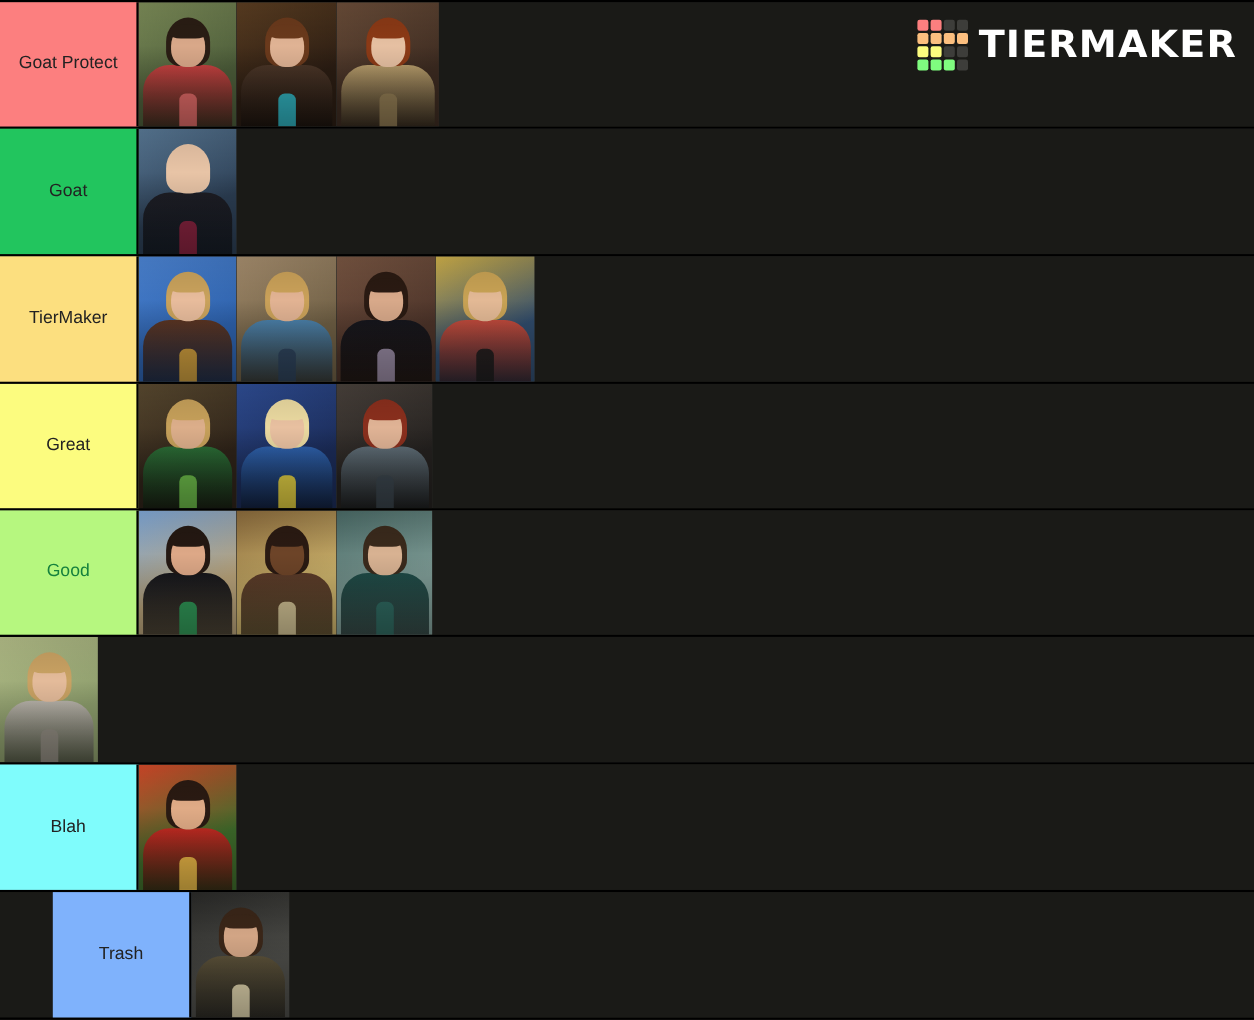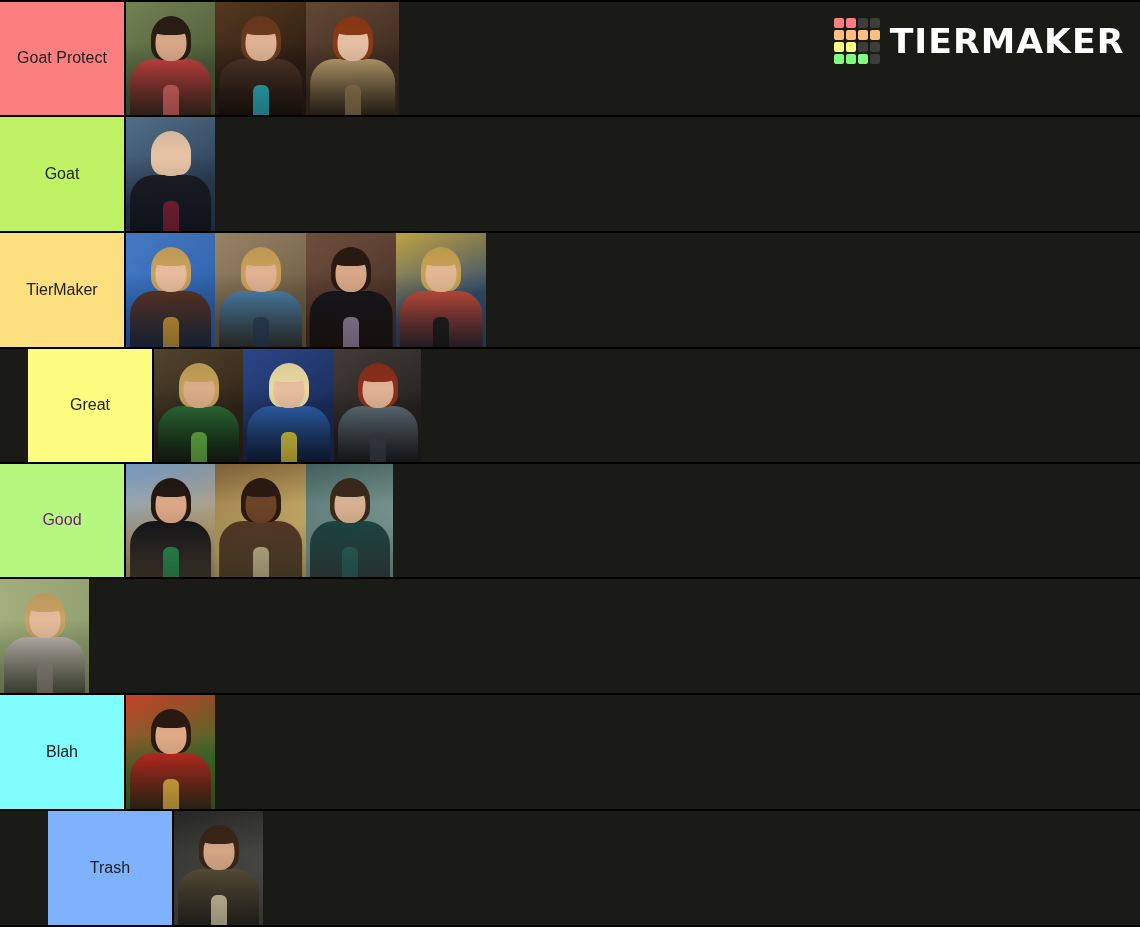--- a/index.html
+++ b/index.html
@@ -185,21 +185,21 @@
               <div class="detail" style="width: 16px; height: 30px; left: 50%; bottom: 0px; transform: translateX(-50%); background: rgb(143, 122, 82); opacity: 0.9; border-radius: 6px 6px 0px 0px;"></div>
               <div class="hair" style="width: 40px; height: 44px; top: 14px; background: rgb(140, 58, 22);"></div>
               <div class="head" style="width: 31px; height: 37px; top: 22px; background: rgb(230, 192, 162);"></div>
               <div class="detail" style="width: 33px; height: 13px; left: 50%; top: 20px; transform: translateX(-50%); background: rgb(140, 58, 22); border-radius: 50% 50% 30% 30%;"></div>
               <div class="shade"></div>
             </div>
           </div>
         </div>
       </div>
       <div class="tier-row" style="height: 116px;">
-        <div class="tier-label" style="background: #bef264; color: rgb(34, 34, 34);">Goat</div>
+        <div class="tier-label" style="background: #22c55e; color: rgb(34, 34, 34);">Goat</div>
         <div class="tier-items">
           <div class="tier-item" style="width: 89px;">
             <div class="thumb">
               <div class="bg" style="background: linear-gradient(160deg, rgb(90, 122, 151) 0%, rgb(43, 61, 82) 62%, rgb(43, 61, 82) 100%);"></div>
               <div class="body" style="width: 81.88px; height: 56px; bottom: 0px; background: linear-gradient(rgb(29, 29, 36) 0%, rgba(0, 0, 0, 0.55) 120%);"></div>
               <div class="detail" style="width: 16px; height: 30px; left: 50%; bottom: 0px; transform: translateX(-50%); background: rgb(142, 35, 64); opacity: 0.9; border-radius: 6px 6px 0px 0px;"></div>
               <div class="hair" style="width: 40px; height: 44px; top: 14px; background: rgb(232, 196, 166);"></div>
               <div class="head" style="width: 31px; height: 37px; top: 22px; background: rgb(232, 196, 166);"></div>
               <div class="detail" style="width: 33px; height: 13px; left: 50%; top: 20px; transform: translateX(-50%); background: rgb(232, 196, 166); border-radius: 50% 50% 30% 30%;"></div>
               <div class="shade"></div>
@@ -249,21 +249,21 @@
               <div class="body" style="width: 82.8px; height: 56px; bottom: 0px; background: linear-gradient(rgb(192, 74, 60) 0%, rgba(0, 0, 0, 0.55) 120%);"></div>
               <div class="detail" style="width: 16px; height: 30px; left: 50%; bottom: 0px; transform: translateX(-50%); background: rgb(28, 28, 28); opacity: 0.9; border-radius: 6px 6px 0px 0px;"></div>
               <div class="hair" style="width: 40px; height: 44px; top: 14px; background: rgb(200, 162, 84);"></div>
               <div class="head" style="width: 31px; height: 37px; top: 22px; background: rgb(227, 185, 149);"></div>
               <div class="detail" style="width: 33px; height: 13px; left: 50%; top: 20px; transform: translateX(-50%); background: rgb(200, 162, 84); border-radius: 50% 50% 30% 30%;"></div>
               <div class="shade"></div>
             </div>
           </div>
         </div>
       </div>
-      <div class="tier-row" style="height: 115px; padding-left: 28px;">
+      <div class="tier-row" style="height: 115px;">
         <div class="tier-label" style="background: rgb(252, 252, 127); color: rgb(34, 34, 34);">Great</div>
         <div class="tier-items">
           <div class="tier-item" style="width: 89px;">
             <div class="thumb">
               <div class="bg" style="background: linear-gradient(160deg, rgb(90, 74, 48) 0%, rgb(45, 34, 24) 62%, rgb(45, 34, 24) 100%);"></div>
               <div class="body" style="width: 81.88px; height: 56px; bottom: 0px; background: linear-gradient(rgb(42, 107, 53) 0%, rgba(0, 0, 0, 0.55) 120%);"></div>
               <div class="detail" style="width: 16px; height: 30px; left: 50%; bottom: 0px; transform: translateX(-50%); background: rgb(111, 191, 74); opacity: 0.9; border-radius: 6px 6px 0px 0px;"></div>
               <div class="hair" style="width: 40px; height: 44px; top: 14px; background: rgb(198, 160, 90);"></div>
               <div class="head" style="width: 31px; height: 37px; top: 22px; background: rgb(220, 174, 138);"></div>
               <div class="detail" style="width: 33px; height: 13px; left: 50%; top: 20px; transform: translateX(-50%); background: rgb(198, 160, 90); border-radius: 50% 50% 30% 30%;"></div>
@@ -288,21 +288,21 @@
               <div class="detail" style="width: 16px; height: 30px; left: 50%; bottom: 0px; transform: translateX(-50%); background: rgb(57, 66, 74); opacity: 0.9; border-radius: 6px 6px 0px 0px;"></div>
               <div class="hair" style="width: 40px; height: 44px; top: 14px; background: rgb(138, 47, 29);"></div>
               <div class="head" style="width: 31px; height: 37px; top: 22px; background: rgb(224, 179, 149);"></div>
               <div class="detail" style="width: 33px; height: 13px; left: 50%; top: 20px; transform: translateX(-50%); background: rgb(138, 47, 29); border-radius: 50% 50% 30% 30%;"></div>
               <div class="shade"></div>
             </div>
           </div>
         </div>
       </div>
       <div class="tier-row" style="height: 115px;">
-        <div class="tier-label" style="background: rgb(182, 247, 127); color: #701a75;">Good</div>
+        <div class="tier-label" style="background: rgb(182, 247, 127); color: #15803d;">Good</div>
         <div class="tier-items">
           <div class="tier-item" style="width: 89px;">
             <div class="thumb">
               <div class="bg" style="background: linear-gradient(160deg, rgb(127, 168, 216) 0%, rgb(181, 160, 120) 62%, rgb(181, 160, 120) 100%);"></div>
               <div class="body" style="width: 81.88px; height: 56px; bottom: 0px; background: linear-gradient(rgb(22, 22, 26) 0%, rgba(0, 0, 0, 0.55) 120%);"></div>
               <div class="detail" style="width: 16px; height: 30px; left: 50%; bottom: 0px; transform: translateX(-50%); background: rgb(47, 157, 90); opacity: 0.9; border-radius: 6px 6px 0px 0px;"></div>
               <div class="hair" style="width: 40px; height: 44px; top: 14px; background: rgb(36, 24, 18);"></div>
               <div class="head" style="width: 31px; height: 37px; top: 22px; background: rgb(221, 168, 135);"></div>
               <div class="detail" style="width: 33px; height: 13px; left: 50%; top: 20px; transform: translateX(-50%); background: rgb(36, 24, 18); border-radius: 50% 50% 30% 30%;"></div>
               <div class="shade"></div>

